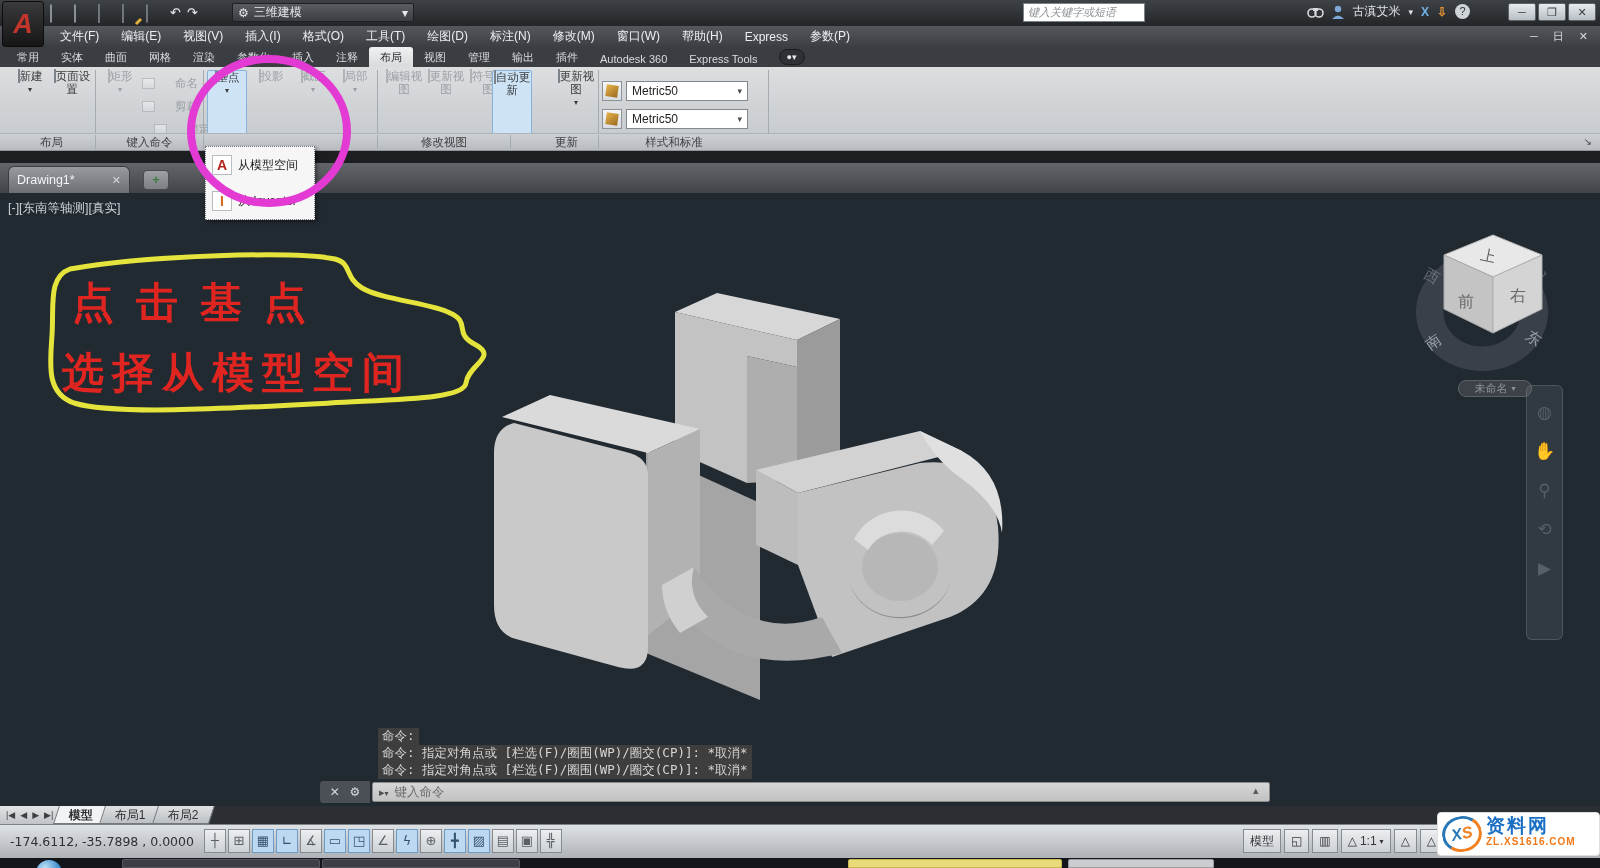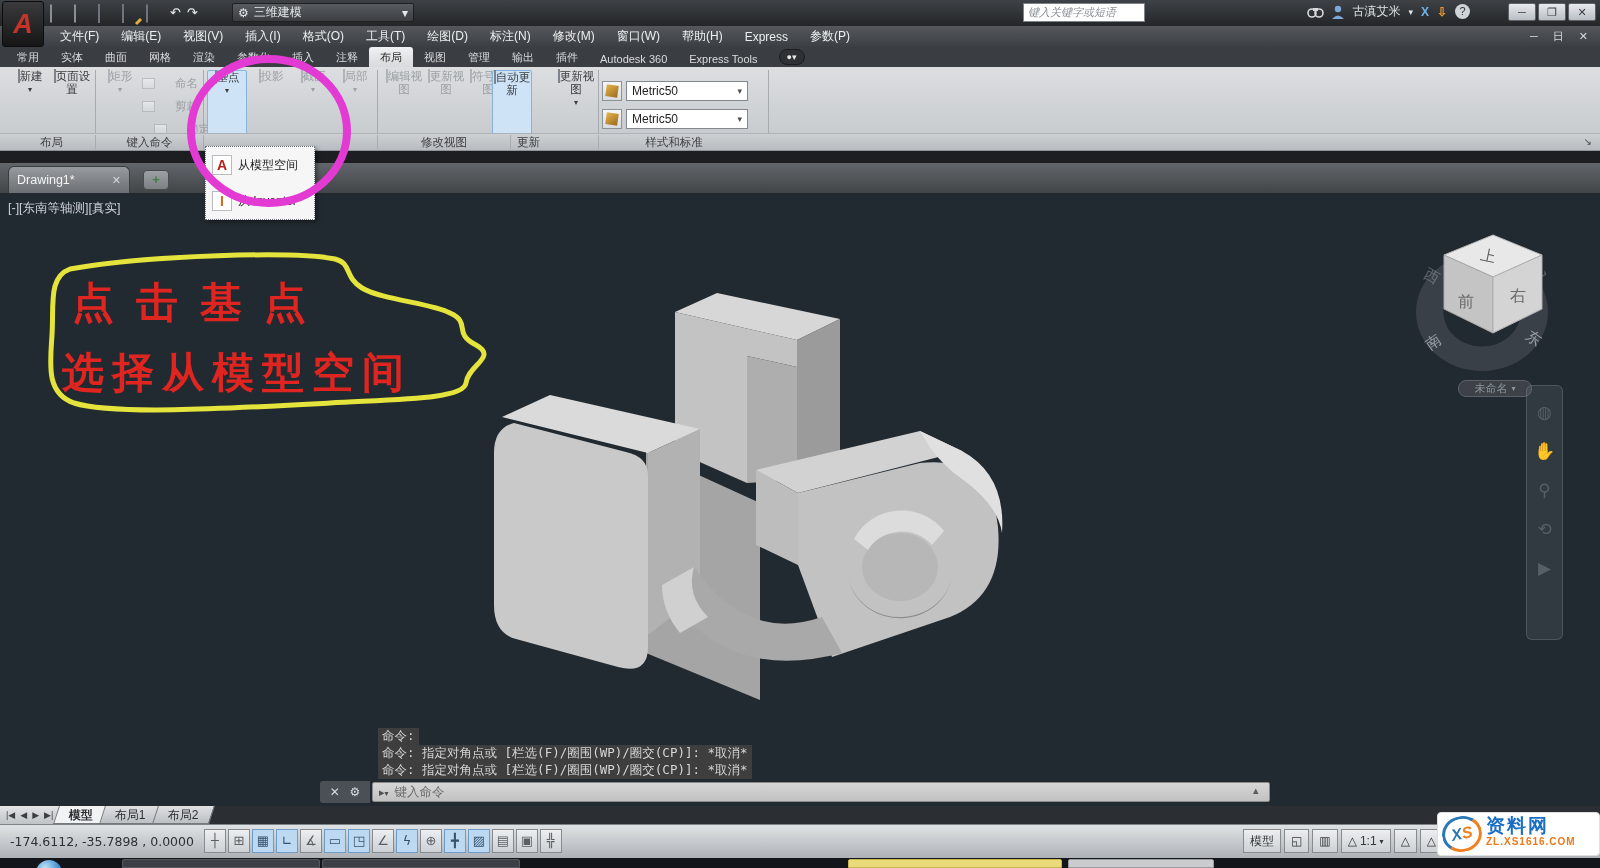--- a/index.html
+++ b/index.html
@@ -334,21 +334,21 @@
       <span class="combo">
         <span>Metric50</span>
           <span style="font-size:9px;color:#4a4d50;">▾</span>
       </span>
     </div>
 
     <div id="panel-strip">
       <span class="panlabel" style="left:8px;width:87px;">布局</span>
       <span class="panlabel" style="left:96px;width:107px;">键入命令</span>
       <span class="panlabel" style="left:378px;width:132px;">修改视图</span>
-      <span class="panlabel" style="left:485px;width:87px;">更新</span>
+      <span class="panlabel" style="left:523px;width:87px;">更新</span>
       <span class="panlabel" style="left:599px;width:150px;">样式和标准</span>
       <span class="expander">↘</span>
       <span class="pansep" style="left:95px;top:1px;bottom:1px;"></span>
       <span class="pansep" style="left:203px;top:1px;bottom:1px;"></span>
       <span class="pansep" style="left:377px;top:1px;bottom:1px;"></span>
       <span class="pansep" style="left:510px;top:1px;bottom:1px;"></span>
       <span class="pansep" style="left:598px;top:1px;bottom:1px;"></span>
     </div>
   </div>
 

